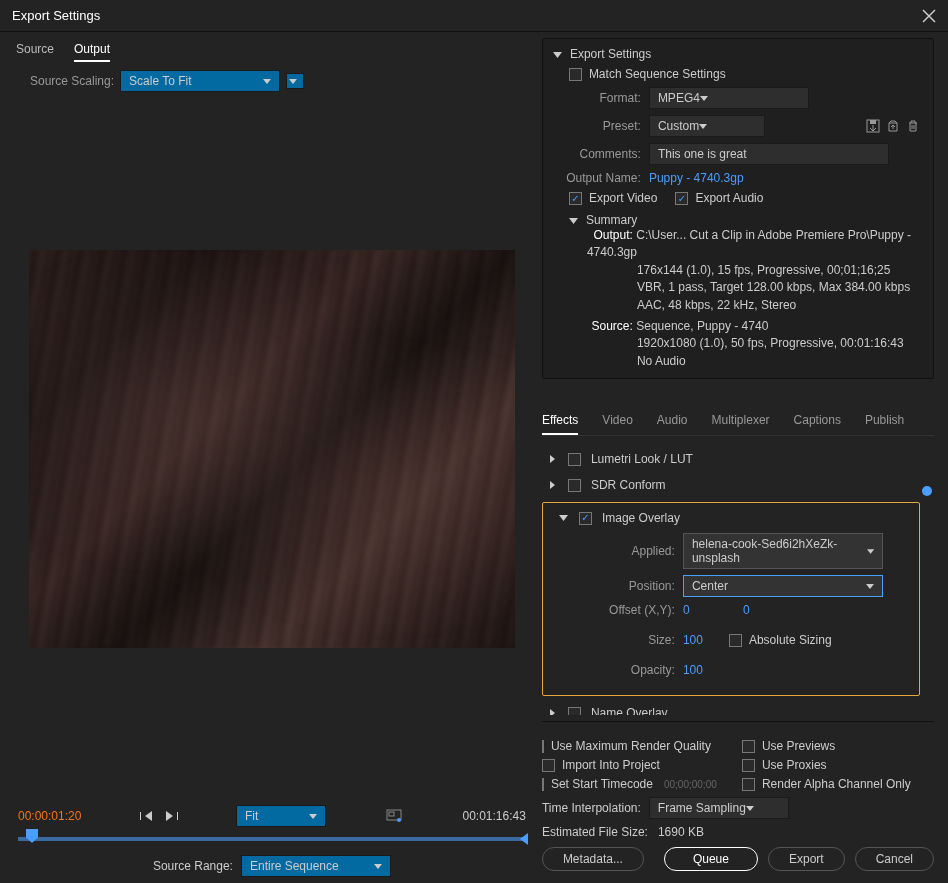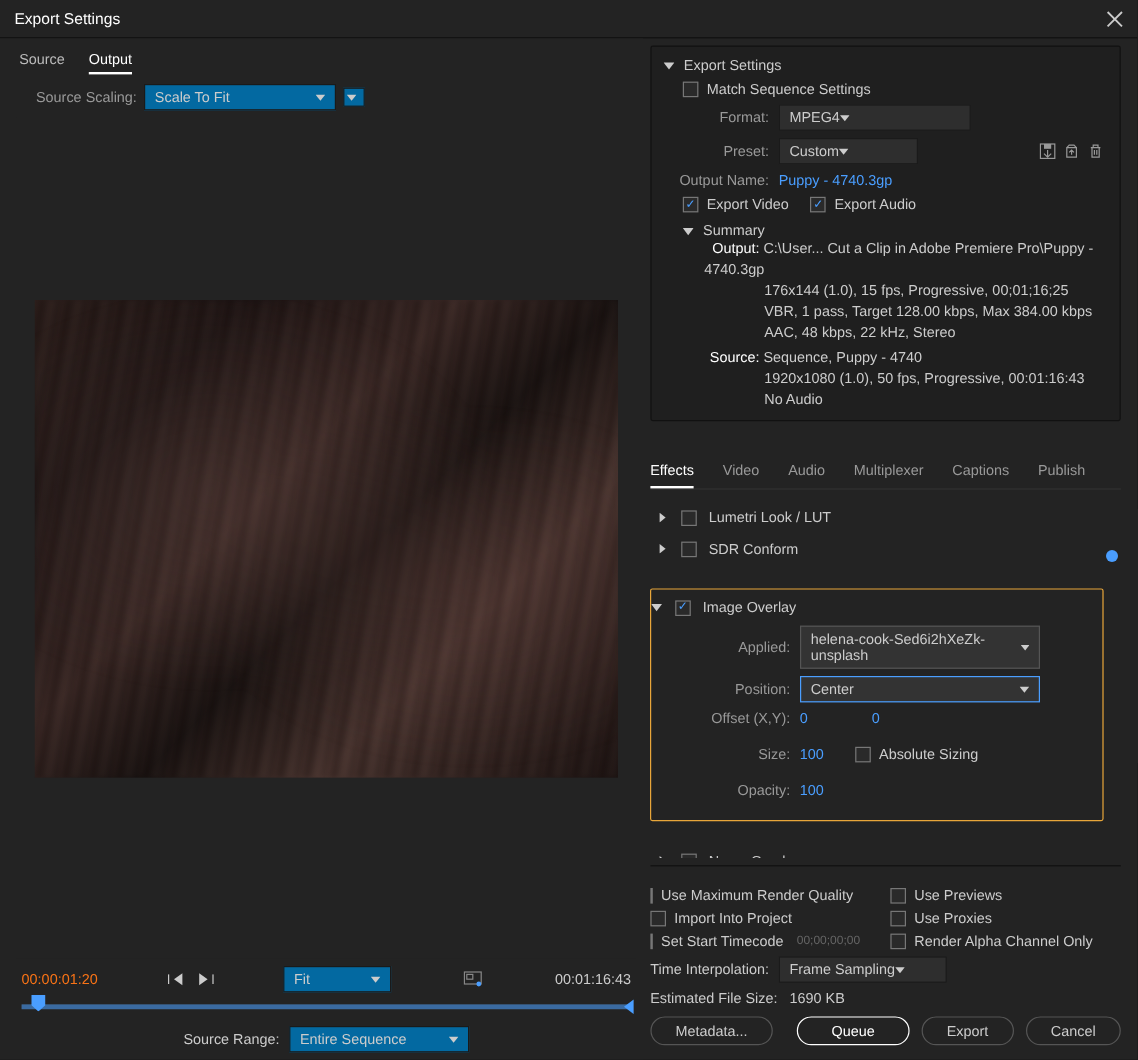--- a/index.html
+++ b/index.html
@@ -52,21 +52,21 @@
   .efftabs{display:flex;gap:24px;border-bottom:1px solid #333;margin:20px 0 10px}
   .efftab{padding:6px 0;color:#999;cursor:pointer}
   .efftab.active{color:#fff;border-bottom:2px solid #fff}
   .scroll{flex:1;overflow:auto;position:relative;padding-right:14px}
   .scroll::-webkit-scrollbar{width:10px}
   .scroll::-webkit-scrollbar-track{background:#1f1f1f}
   .scroll::-webkit-scrollbar-thumb{background:#444;border-radius:5px}
   .scrolldot{position:absolute;right:2px;top:40px;width:10px;height:10px;border-radius:50%;background:#4a9eff}
   .effsec{display:flex;align-items:center;gap:10px;padding:6px 6px;cursor:pointer}
   .effsec .chev{width:10px}
-  .highlighted{border:1px solid #e8a63a;border-radius:2px;padding:6px 0 12px;margin:20px 0}
+  .highlighted{border:1px solid #e8a63a;border-radius:2px;padding:6px 16px 12px;margin:4px 0}
   .innerform{margin-left:14px}
   .innerform .form-row .flab{width:110px}
   .dd3{flex:1;background:#333;border:1px solid #555;padding:3px 8px;display:flex;justify-content:space-between;align-items:center;cursor:pointer;max-width:200px}
   .dd3.sel{border:1px solid #4a9eff}
   .numlink{color:#4a9eff;cursor:text;min-width:30px;display:inline-block}
   .bottom-opts{padding:6px 0}
   .btm-row{display:flex;gap:40px;margin:5px 0}
   .chklbl{display:flex;align-items:center;gap:7px;cursor:pointer;white-space:nowrap}
   .btns{display:flex;gap:10px;margin-top:8px}
   .btn{padding:4px 20px;border:1px solid #555;border-radius:14px;background:transparent;cursor:pointer;color:#ccc}
@@ -211,20 +211,24 @@
                 <path d="M7 6 L7 10 M5 8 L7 6 L9 8" stroke="#999" fill="none"></path>
               </svg>
             </div>
           <div class="iconbtn">
               <svg width="14" height="14" viewBox="0 0 14 14">
                 <path d="M3 4 L11 4 M5 4 L5 2 L9 2 L9 4 M4 4 L4 12 L10 12 L10 4 M6 6 L6 10 M8 6 L8 10" stroke="#999" fill="none"></path>
               </svg>
             </div>
         </div>
         <div class="form-row">
+          <span class="flab">Comments:</span>
+          <div class="txtinput"><span>This one is great</span></div>
+        </div>
+        <div class="form-row">
           <span class="flab">Output Name:</span>
           <span class="link-blue">Puppy - 4740.3gp</span>
         </div>
         <div class="form-row" style="margin-left:16px;gap:18px">
           <div class="cblbl">
               <span class="cb checked"></span>
               <span>Export Video</span>
             </div>
           <div class="cblbl">
               <span class="cb checked"></span>

